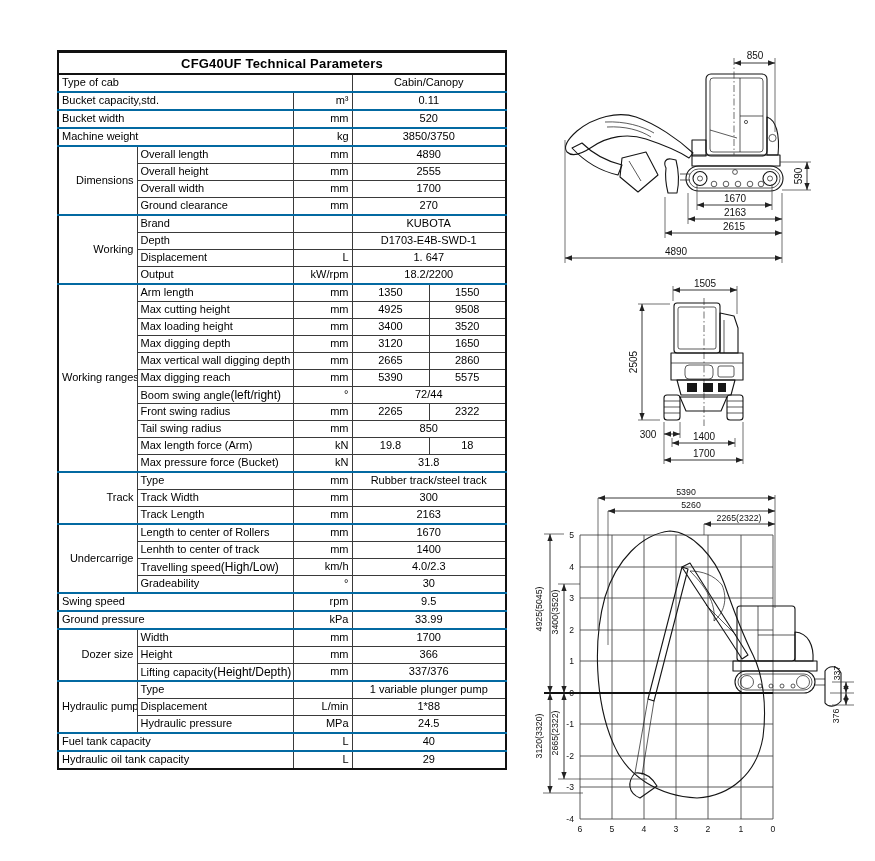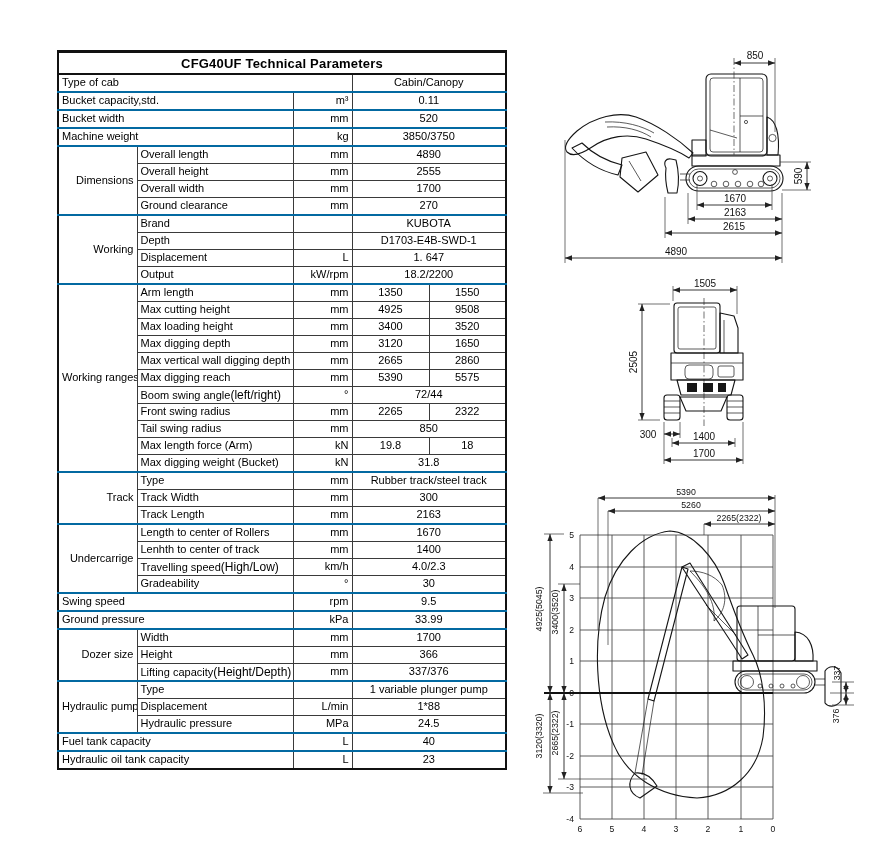--- a/index.html
+++ b/index.html
@@ -176,21 +176,21 @@
           <td class="unit-cell">mm</td>
           <td class="value-cell" colspan="2">850</td>
         </tr>
         <tr>
           <td class="label-cell" colspan="1">Max length force (Arm)</td>
           <td class="unit-cell">kN</td>
           <td class="value-cell">19.8</td>
           <td class="value-cell">18</td>
         </tr>
         <tr>
-          <td class="label-cell" colspan="1">Max digging weight (Bucket)</td>
+          <td class="label-cell" colspan="1">Max pressure force (Bucket)</td>
           <td class="unit-cell">kN</td>
           <td class="value-cell" colspan="2">31.8</td>
         </tr>
         <tr class="sec-top">
           <td class="group-cell" rowspan="3">Track</td>
           <td class="label-cell" colspan="1">Type</td>
           <td class="unit-cell">mm</td>
           <td class="value-cell" colspan="2">Rubber track/steel track</td>
         </tr>
         <tr>
@@ -267,21 +267,21 @@
           <td class="value-cell" colspan="2">24.5</td>
         </tr>
         <tr class="sec-top">
           <td class="label-cell" colspan="2">Fuel tank capacity</td>
           <td class="unit-cell">L</td>
           <td class="value-cell" colspan="2">40</td>
         </tr>
         <tr class="sec-top">
           <td class="label-cell" colspan="2">Hydraulic oil tank capacity</td>
           <td class="unit-cell">L</td>
-          <td class="value-cell" colspan="2">23</td>
+          <td class="value-cell" colspan="2">29</td>
         </tr>
       </tbody>
   </table>
 
   <svg id="sideview" width="345" height="258" viewBox="0 0 345 258">
     <g>
 
       <rect class="draw" x="156" y="154" width="97" height="25" rx="12.5"></rect>
       <rect class="thin" x="159" y="157" width="91" height="19" rx="9.5"></rect>
       <circle class="draw" cx="170" cy="166.5" r="7"></circle>

